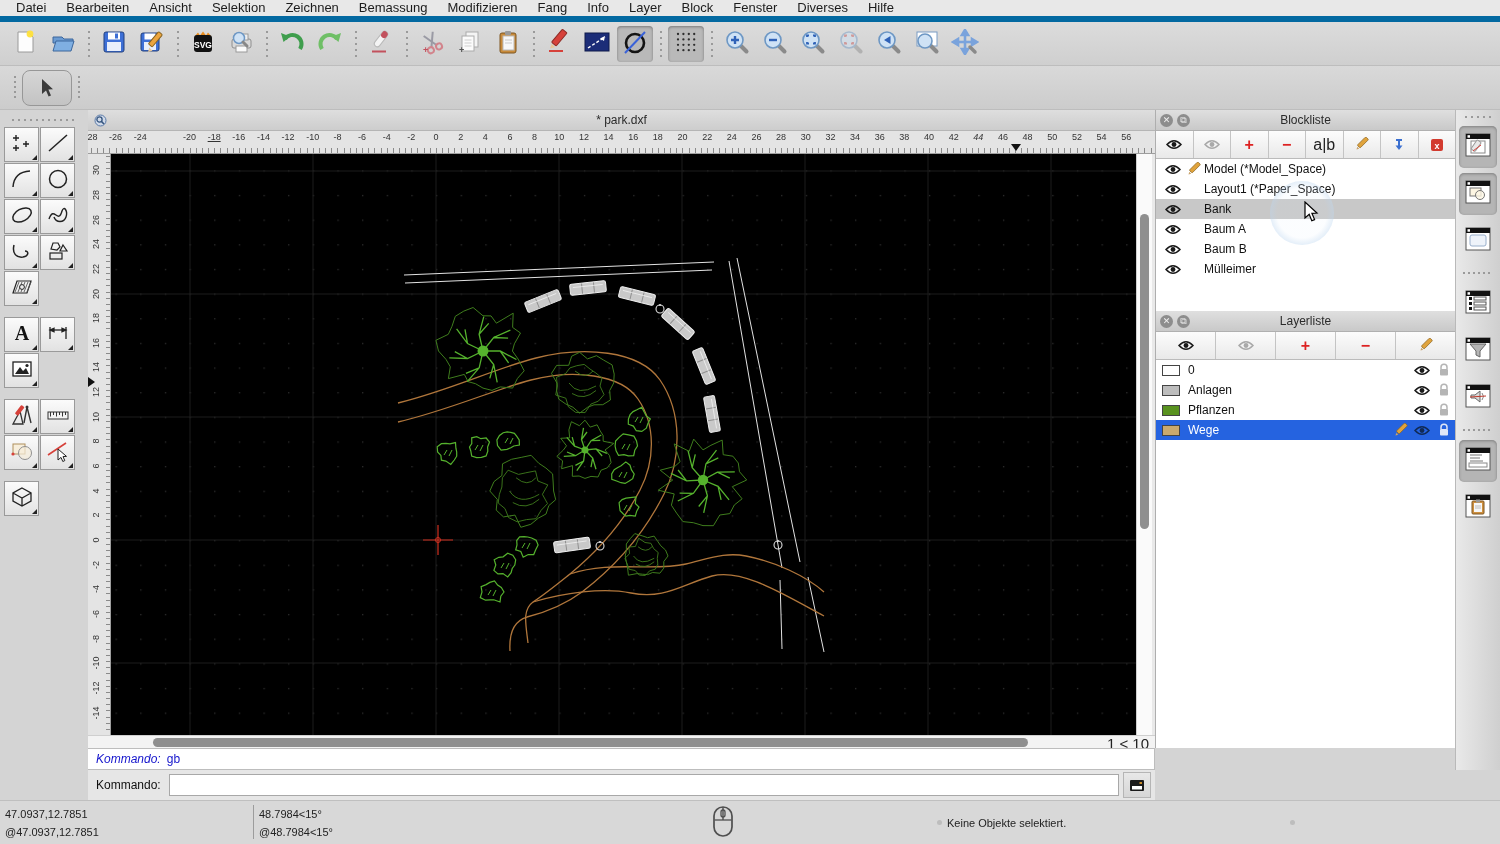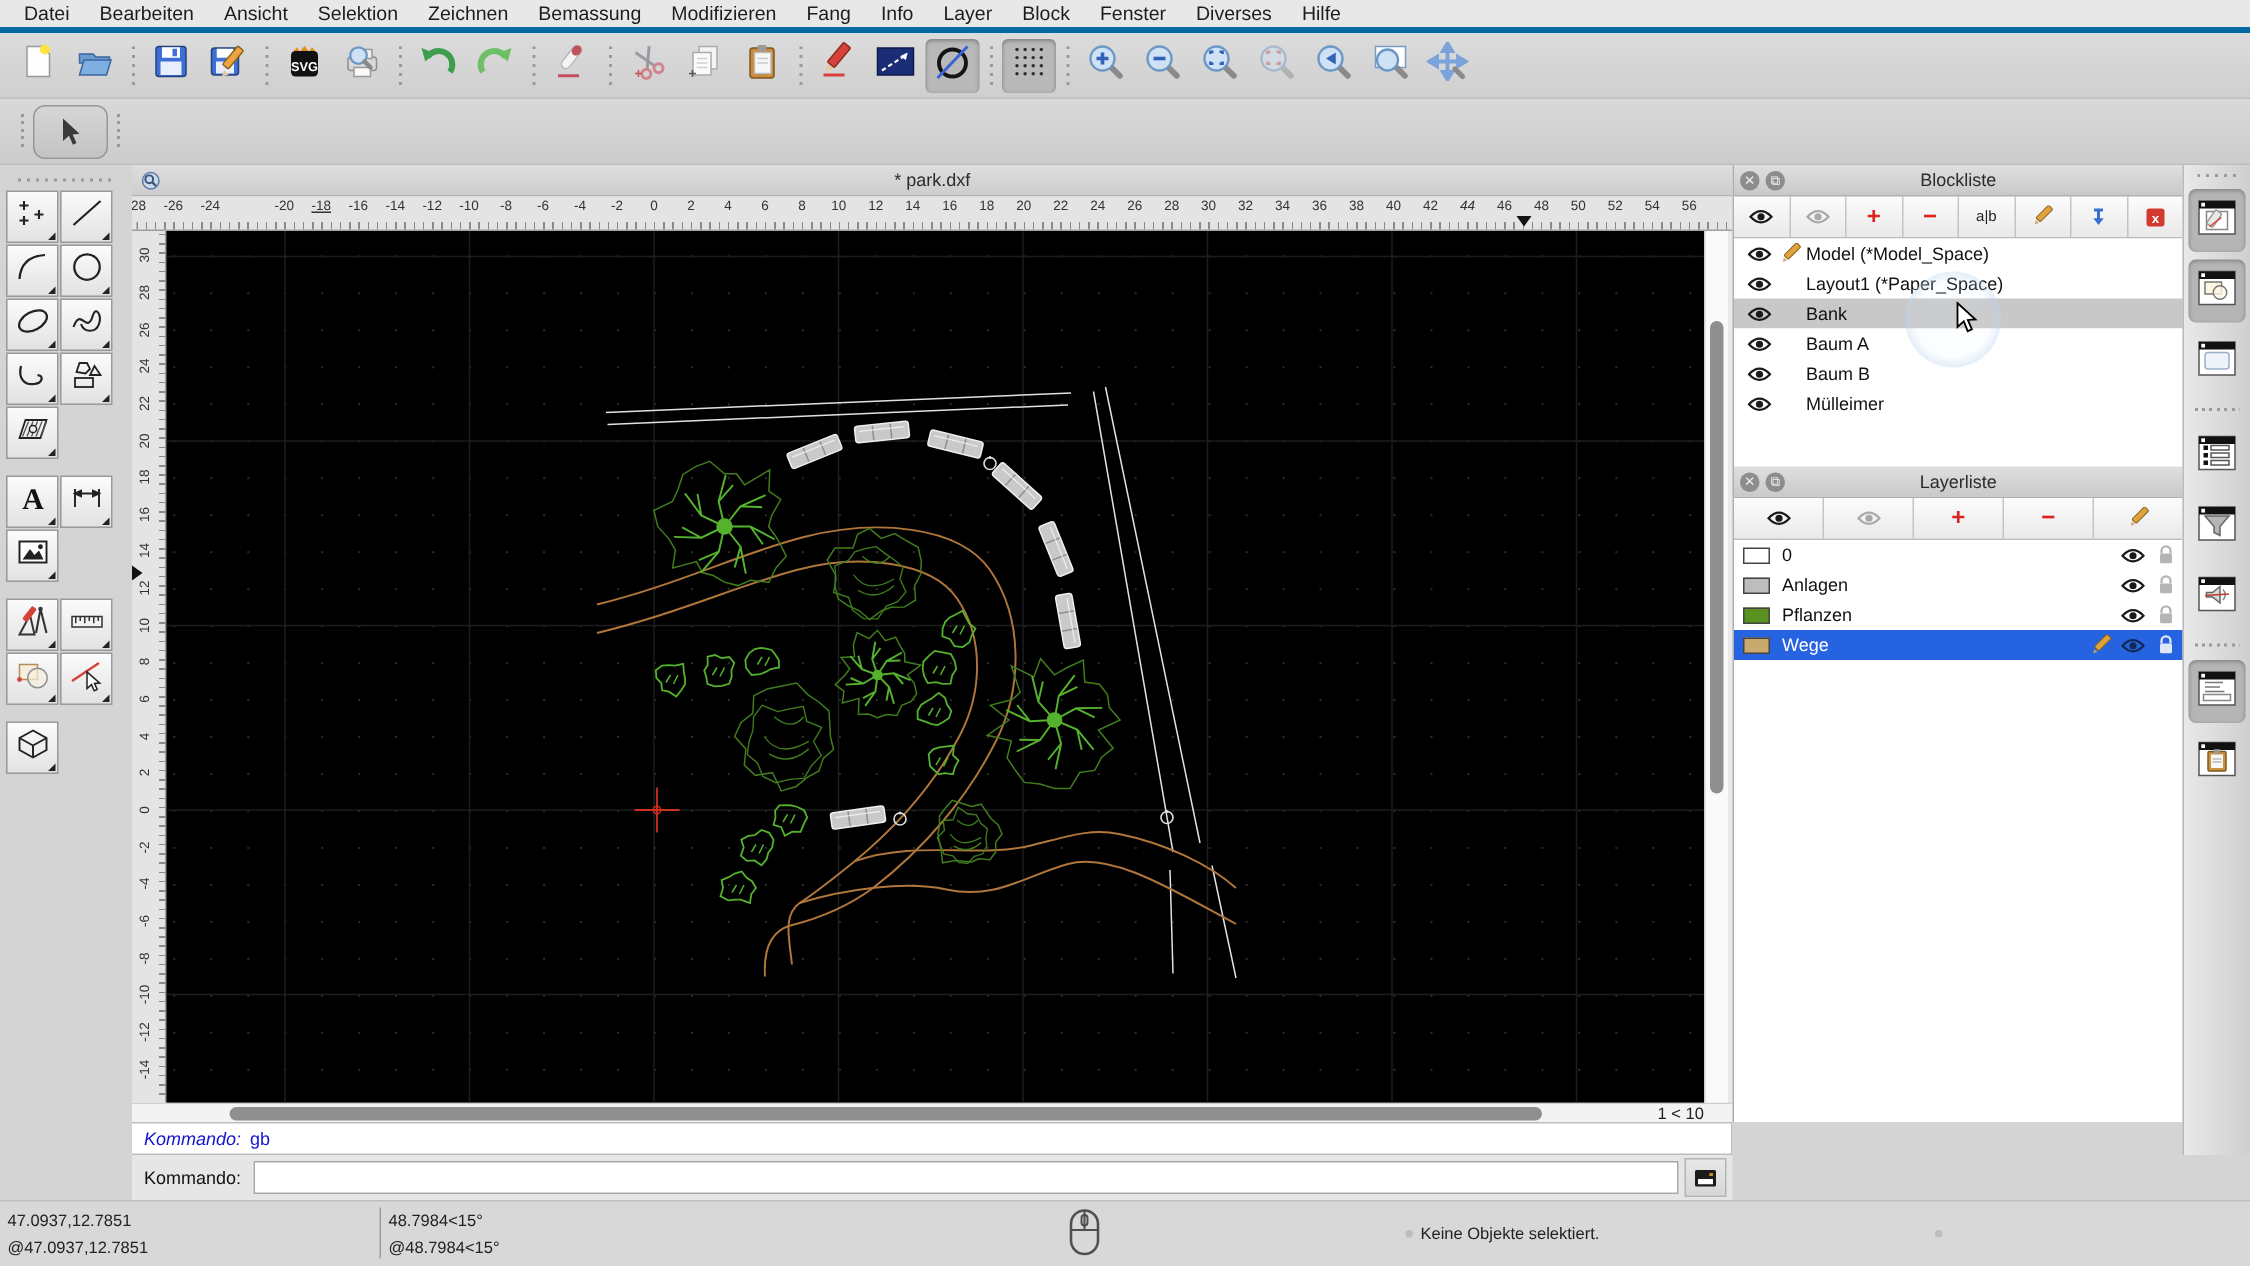--- a/index.html
+++ b/index.html
@@ -1,18 +1,18 @@
 <!DOCTYPE html>
 <html><head>
 <meta charset="utf-8">
 <style>
   html,body{margin:0;padding:0;background:#d4d4d4;font-family:"Liberation Sans","DejaVu Sans",sans-serif;-webkit-font-smoothing:antialiased;}
   #app{position:relative;width:1500px;height:844px;overflow:hidden;background:#d4d4d4;}
   
-  #menubar{position:absolute;left:0;top:0;width:1500px;height:22px;background:#e8e8e8;border-bottom:4px solid #0369a1;display:flex;align-items:center;padding-left:6px;box-sizing:border-box;}
+  #menubar{position:absolute;left:0;top:0;width:1500px;height:22px;background:#e8e8e8;border-bottom:6px solid #0369a1;display:flex;align-items:center;padding-left:6px;box-sizing:border-box;}
   .menu-item{font-size:13px;color:#1c1c1c;padding:0 10px;line-height:22px;cursor:default;}
   
   #toolbar{position:absolute;left:0;top:22px;width:1500px;height:44px;background:linear-gradient(#dcdcdc,#cfcfcf);border-bottom:1px solid #bdbdbd;display:flex;align-items:center;padding-left:6px;box-sizing:border-box;}
   .tb-group{display:flex;align-items:center;}
   .tb-sep{width:9px;height:30px;margin:0 2px;background-image:repeating-linear-gradient(to bottom,#9a9a9a 0 2px,transparent 2px 6px);background-size:2px 26px;background-position:center;background-repeat:no-repeat;}
   .tb-btn{width:36px;height:36px;display:flex;align-items:center;justify-content:center;border-radius:4px;margin:0 1px;}
   .tb-btn.pressed{background:#b9b9b9;box-shadow:inset 0 1px 3px rgba(0,0,0,.35);}
   .tb-btn.disabled{opacity:.45;}
   #subtoolbar{position:absolute;left:0;top:66px;width:1500px;height:44px;background:linear-gradient(#d9d9d9,#cccccc);border-bottom:1px solid #bdbdbd;display:flex;align-items:center;padding-left:8px;box-sizing:border-box;}
   .handle-dots{width:8px;height:28px;background-image:repeating-linear-gradient(to bottom,#999 0 2px,transparent 2px 5px);background-size:2px 24px;background-position:center;background-repeat:no-repeat;margin:0 3px;}
@@ -37,21 +37,21 @@
   #vruler{position:relative;width:23px;background:#e4e4e4;border-right:1px solid #9e9e9e;overflow:hidden;box-sizing:border-box;
     background-image:repeating-linear-gradient(to bottom,#8a8a8a 0 1px,transparent 1px 6.16px);background-size:5px 100%;background-position:18px 2px;background-repeat:no-repeat;}
   .vlab{position:absolute;left:8px;transform:translate(-50%,-50%) rotate(-90deg);font-size:9px;color:#333;}
   #vmarker{position:absolute;left:0;width:0;height:0;border-top:5px solid transparent;border-bottom:5px solid transparent;border-left:7px solid #111;}
   #cadcanvas{position:relative;width:1025px;height:581px;background:#000;}
   #vscroll{position:relative;width:16px;background:#fafafa;border-left:1px solid #cfcfcf;box-sizing:border-box;}
   #vthumb{position:absolute;left:3px;width:9px;border-radius:5px;background:#8f8f8f;}
   #hscrollrow{display:flex;height:15px;background:#f3f3f3;border-top:1px solid #cfcfcf;box-sizing:border-box;align-items:center;}
   #htrack{position:relative;flex:1;height:100%;}
   #hthumb{position:absolute;top:2px;height:9px;border-radius:5px;background:#8f8f8f;}
-  #zoomlabel{width:46px;text-align:left;font-size:11px;color:#222;padding-right:4px;}
+  #zoomlabel{width:46px;text-align:center;font-size:15px;color:#222;padding-right:4px;}
   
   #panels{position:absolute;left:1155px;top:110px;width:300px;height:638px;background:#fff;border-left:1px solid #aeaeae;box-sizing:border-box;}
   .panel-header{position:relative;height:20px;background:linear-gradient(#dfdfdf,#c9c9c9);border-bottom:1px solid #b0b0b0;display:flex;align-items:center;padding-left:4px;}
   .panel-title{position:absolute;left:0;right:0;text-align:center;font-size:12px;color:#2b2b2b;}
   .ph-btn{width:13px;height:13px;border-radius:50%;background:#8d8d8d;color:#efefef;font-size:9px;line-height:13px;text-align:center;margin-right:4px;z-index:2;}
   .panel-toolbar{display:flex;height:27px;border-bottom:1px solid #bbb;background:linear-gradient(#fcfcfc,#e9e9e9);}
   .pt-btn{flex:1;display:flex;align-items:center;justify-content:center;border-right:1px solid #c4c4c4;font-size:11px;color:#222;}
   .pt-btn:last-child{border-right:none;}
   .list-row{display:flex;align-items:center;height:20px;font-size:12px;color:#111;background:#fff;}
   .list-row .cell-icon{width:18px;display:flex;justify-content:center;align-items:center;}
@@ -735,21 +735,21 @@
             <circle cx="8" cy="5.5" r="2.4" fill="#a9a9a9"></circle>
           </svg>
         </div>
         <div class="pt-btn">
           <span style="color:#d22;font-weight:bold;font-size:16px;">+</span>
         </div>
         <div class="pt-btn">
           <span style="color:#d22;font-weight:bold;font-size:16px;">−</span>
         </div>
         <div class="pt-btn">
-          <span style="font-size:10px;color:#222;">a|b</span>
+          <span style="font-size:16px;color:#222;">a|b</span>
         </div>
         <div class="pt-btn">
           <svg width="15" height="15" viewBox="0 0 15 15">
             <rect x="5" y="-1" width="4" height="12" rx="1" transform="rotate(45 7.5 7.5)" fill="#e0a33c" stroke="#8a6420" stroke-width=".7"></rect>
             <path d="M2.5,12.5 L5.2,11.7 L3.3,9.8 Z" fill="#caa36b"></path>
           </svg>
         </div>
         <div class="pt-btn">
           <svg width="14" height="14">
             <path d="M4,2 h6 M7,2 v7" stroke="#3a6fd0" stroke-width="2" fill="none"></path>

